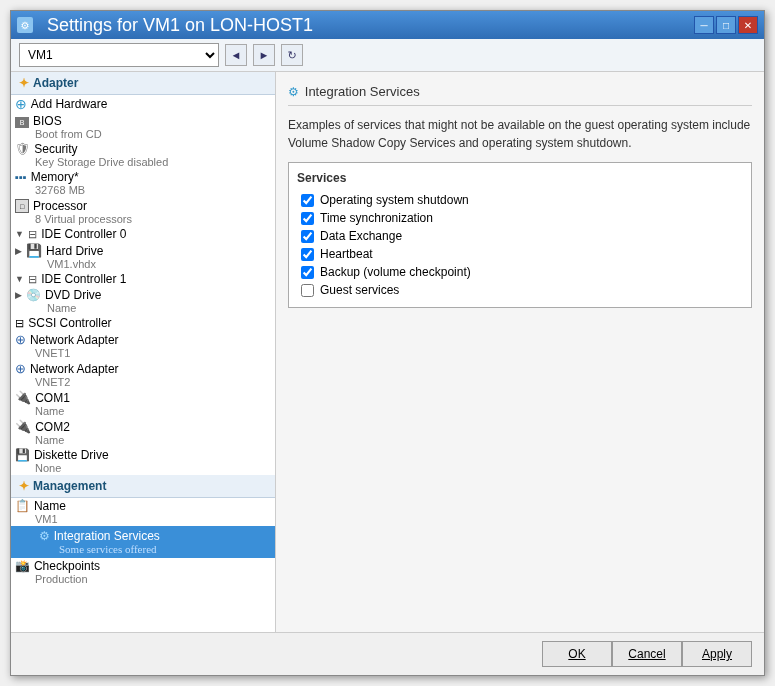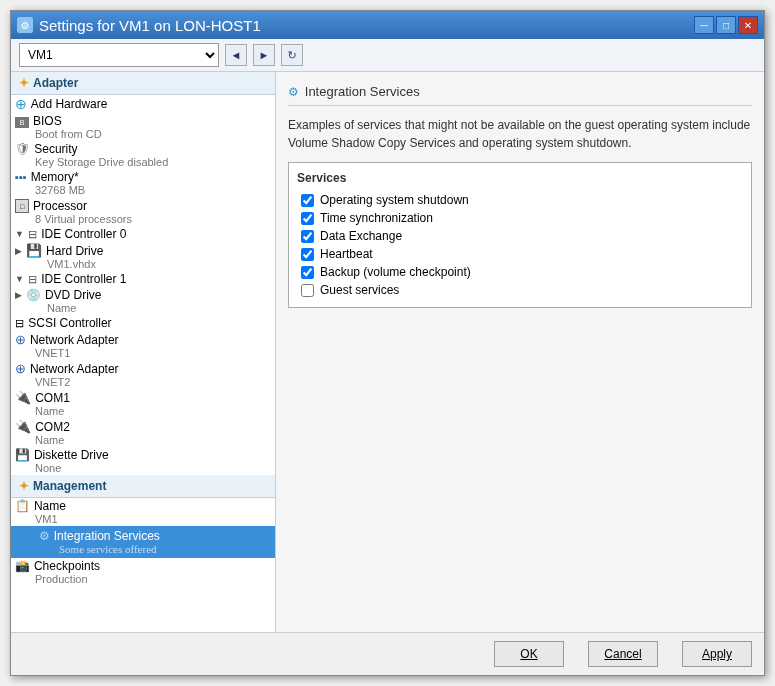--- a/index.html
+++ b/index.html
@@ -47,22 +47,23 @@
       height: 16px;
       background: #8bc4f0;
       border-radius: 2px;
       display: flex;
       align-items: center;
       justify-content: center;
       font-size: 10px;
     }
 
     .title-bar-title {
-      font-size: 15px;
+      font-size: 18px;
       font-weight: normal;
+      margin-left: 8px;
     }
 
     .title-bar-controls {
       display: flex;
       gap: 2px;
     }
 
     .title-btn {
       width: 20px;
       height: 18px;
@@ -220,21 +221,21 @@
     .service-item input[type="checkbox"] {
       margin: 0;
     }
 
     
     .bottom-bar {
       border-top: 1px solid #ccc;
       padding: 8px 12px;
       display: flex;
       justify-content: flex-end;
-      gap: 24px;
+      gap: 0;
       background: #f0f0f0;
       flex-shrink: 0;
     }
 
     .action-btn {
       min-width: 70px;
       height: 26px;
       background: #e8e8e8;
       border: 1px solid #999;
       cursor: pointer;

